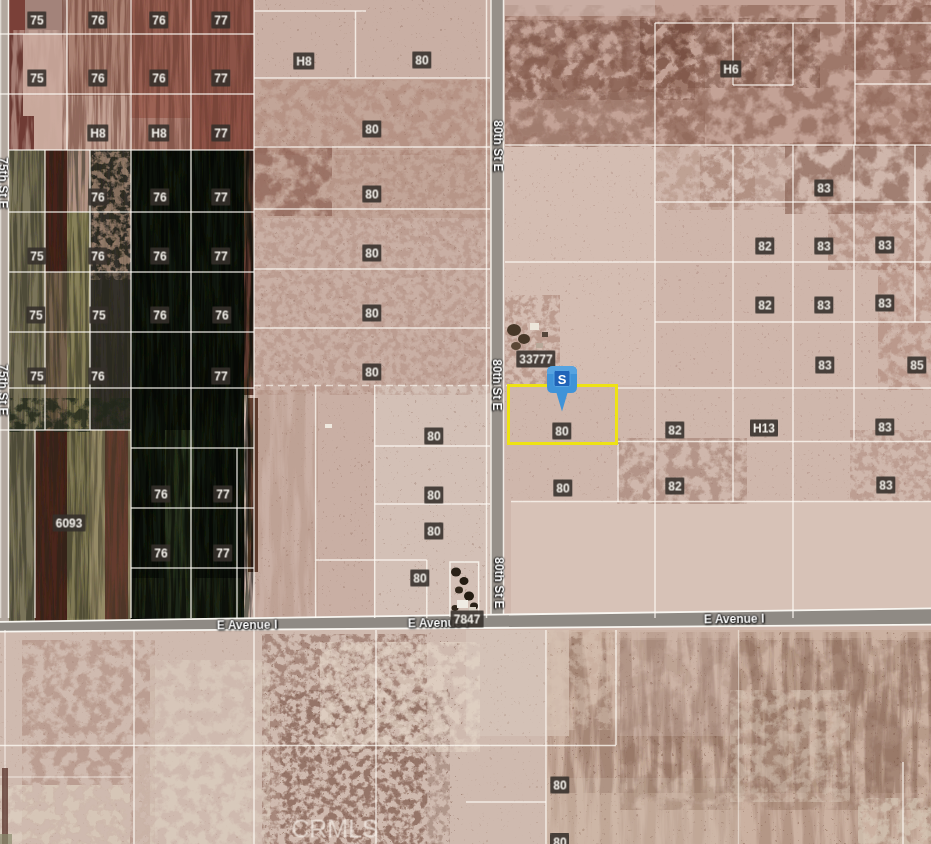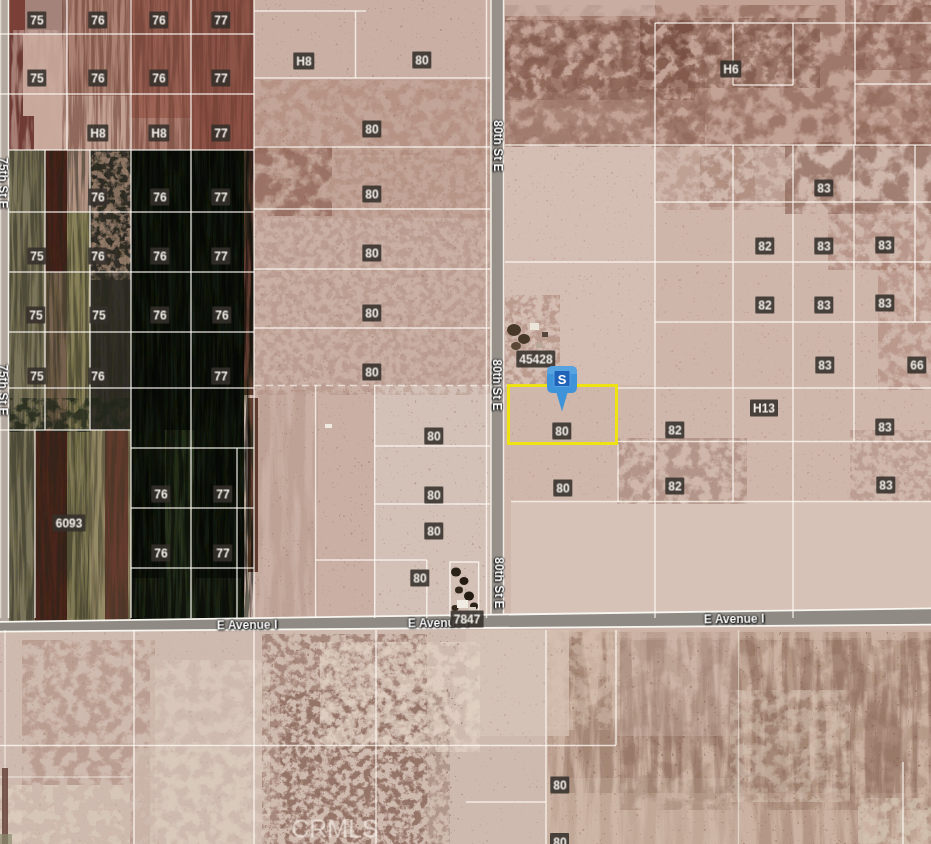--- a/index.html
+++ b/index.html
@@ -379,25 +379,25 @@
     <div class="lb" style="left:467px;top:619px">7847</div>
     <div class="lb" style="left:731px;top:69px">H6</div>
     <div class="lb" style="left:824px;top:188px">83</div>
     <div class="lb" style="left:765px;top:246px">82</div>
     <div class="lb" style="left:824px;top:246px">83</div>
     <div class="lb" style="left:885px;top:245px">83</div>
     <div class="lb" style="left:765px;top:305px">82</div>
     <div class="lb" style="left:824px;top:305px">83</div>
     <div class="lb" style="left:885px;top:303px">83</div>
     <div class="lb" style="left:825px;top:365px">83</div>
-    <div class="lb" style="left:917px;top:365px">66</div>
-    <div class="lb" style="left:536px;top:359px">45428</div>
+    <div class="lb" style="left:917px;top:365px">85</div>
+    <div class="lb" style="left:536px;top:359px">33777</div>
     <div class="lb" style="left:562px;top:431px">80</div>
     <div class="lb" style="left:675px;top:430px">82</div>
-    <div class="lb" style="left:764px;top:408px">H13</div>
+    <div class="lb" style="left:764px;top:428px">H13</div>
     <div class="lb" style="left:885px;top:427px">83</div>
     <div class="lb" style="left:563px;top:488px">80</div>
     <div class="lb" style="left:675px;top:486px">82</div>
     <div class="lb" style="left:886px;top:485px">83</div>
     <div class="lb" style="left:560px;top:785px">80</div>
     <div class="lb" style="left:560px;top:842px">80</div>
 
 <div class="rt v" style="left:498px;top:146px">80th St E</div>
 <div class="rt v" style="left:497px;top:385px">80th St E</div>
 <div class="rt v" style="left:499px;top:583px">80th St E</div>

